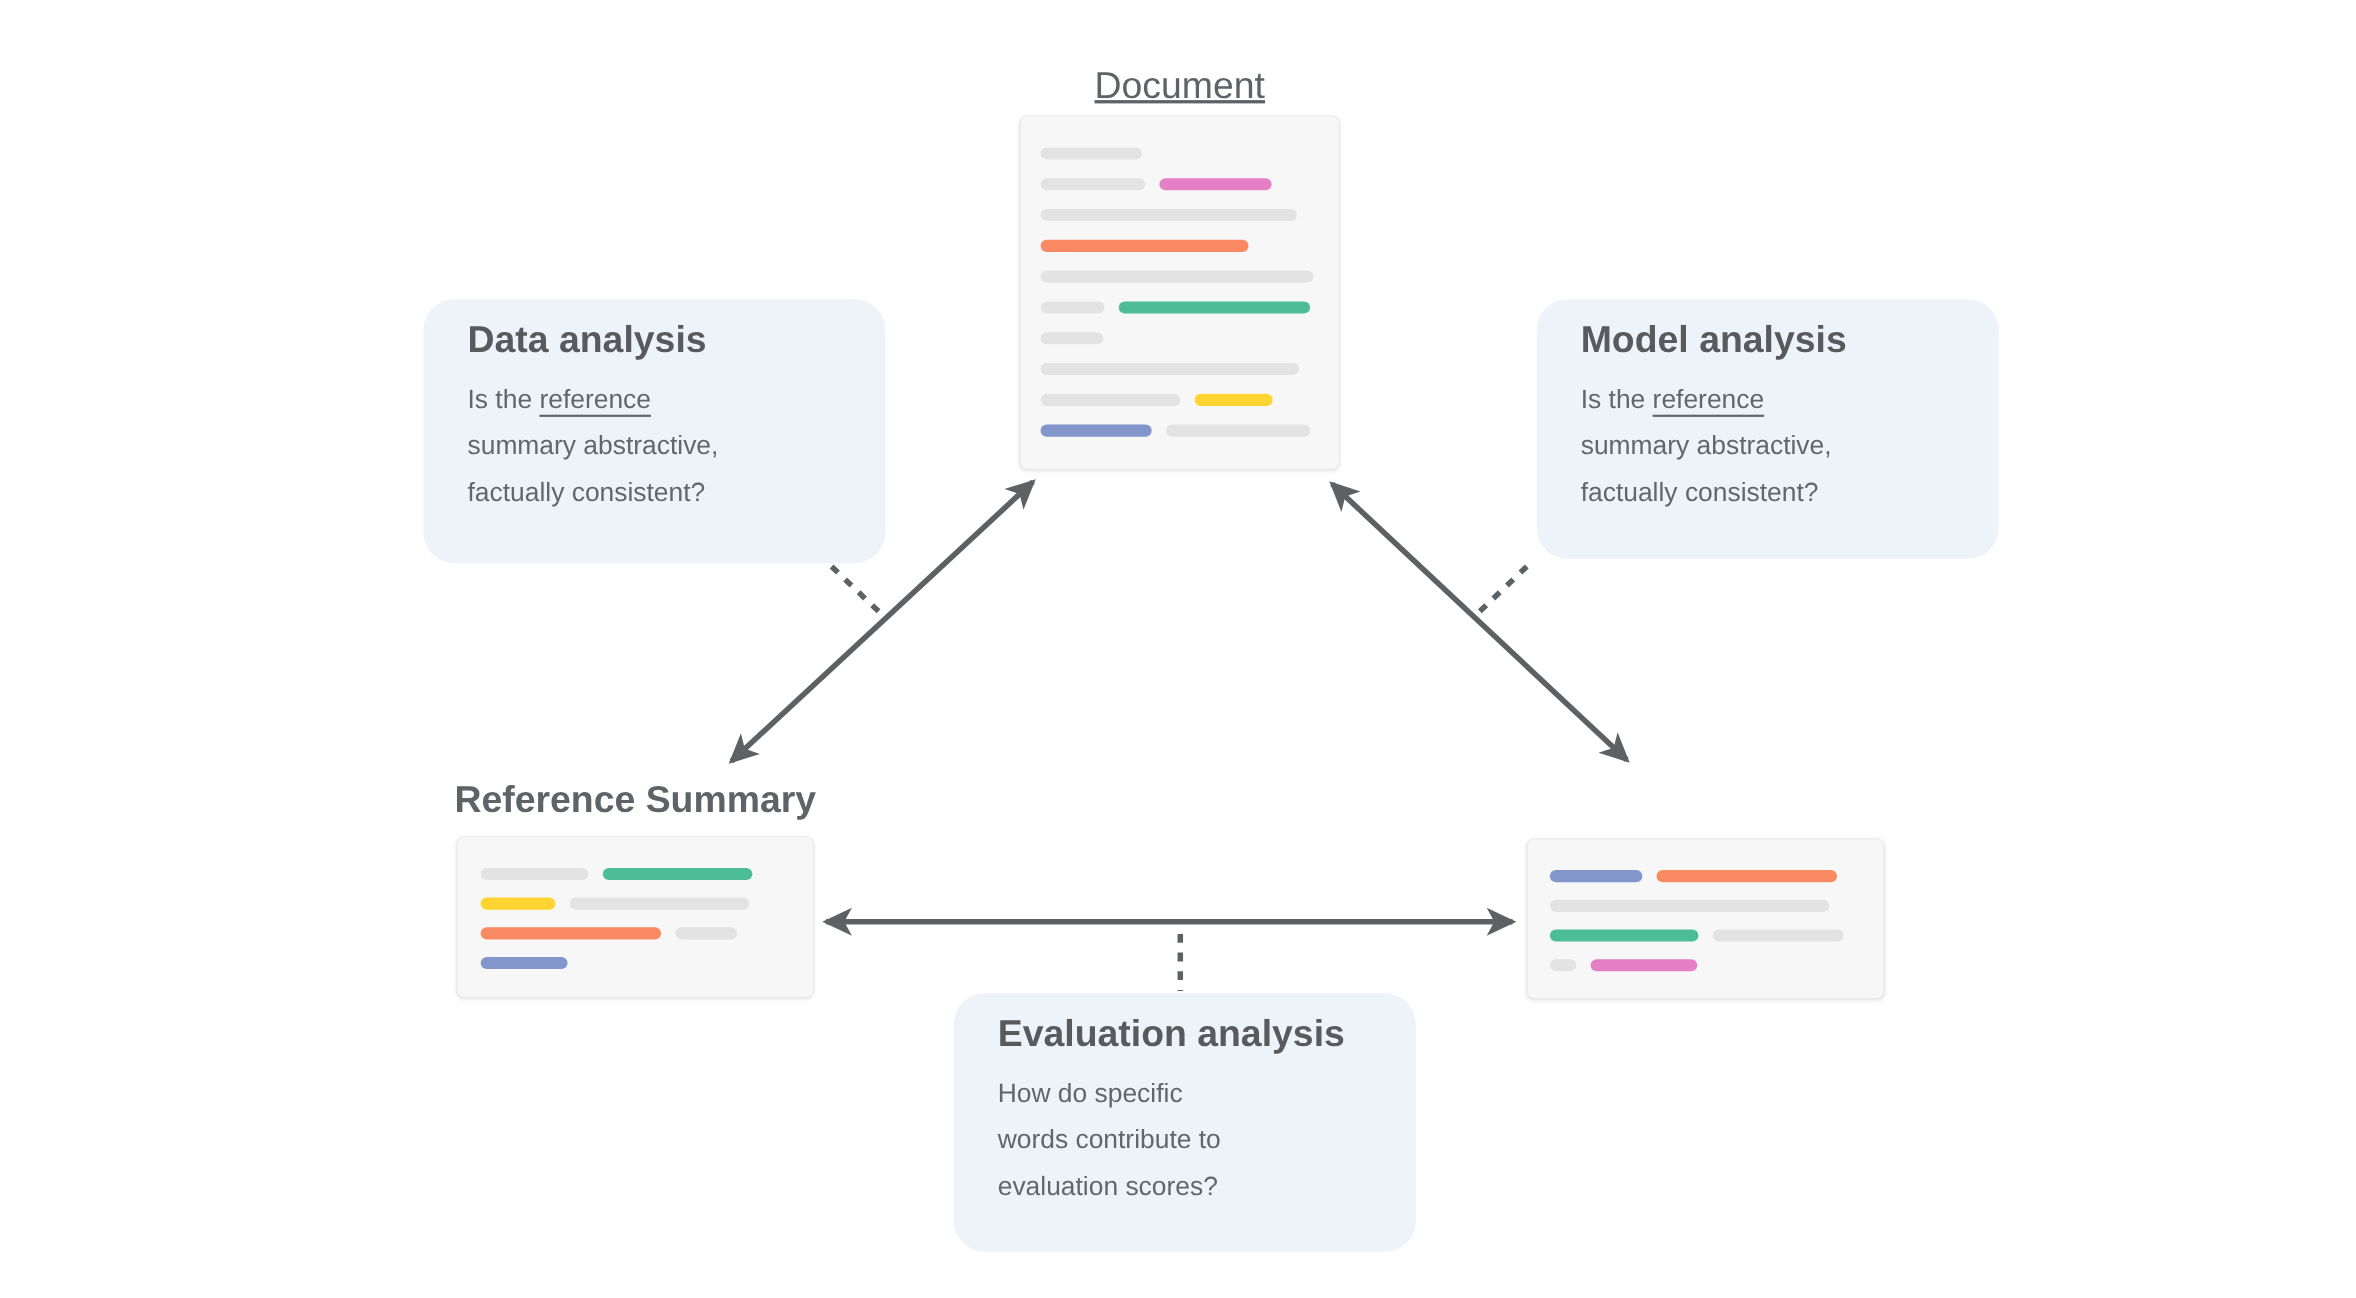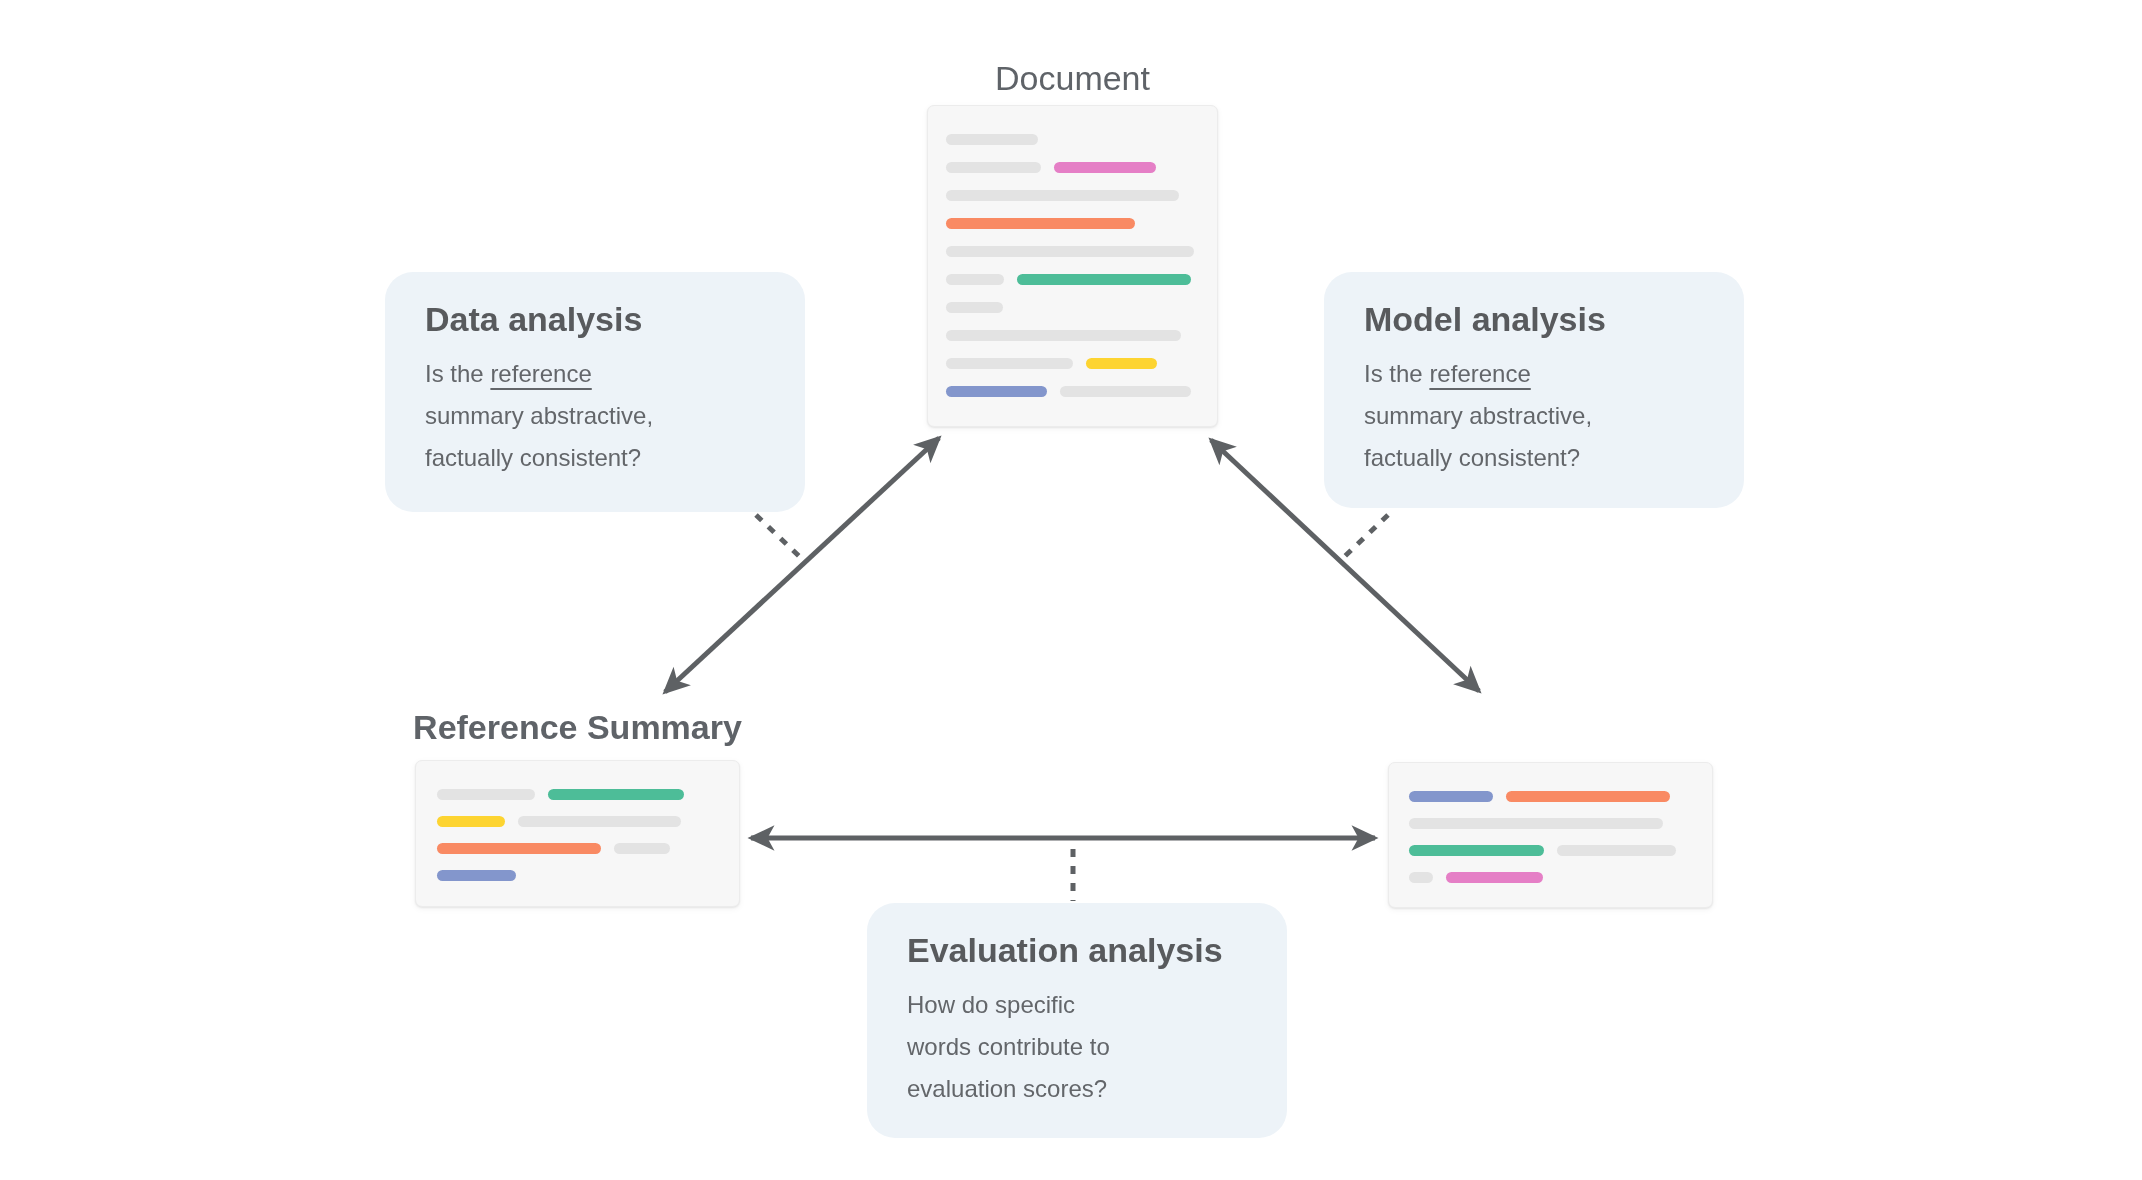--- a/index.html
+++ b/index.html
@@ -19,21 +19,21 @@
   }
   #overlay{position:absolute;left:0;top:0;width:2142px;height:1180px;pointer-events:none;}
   #overlay line.solid{stroke:var(--arrow);stroke-width:5;}
   #overlay line.dotted{stroke:var(--arrow);stroke-width:5;stroke-dasharray:8 9;}
   #overlay .head{fill:var(--arrow);}
 
   .node-title{
     position:absolute;font-size:34px;line-height:40px;color:var(--node-title-text);
     text-align:center;white-space:nowrap;
   }
-  #doc-title{left:927px;top:58px;width:291px;}
+  #doc-title{left:927px;top:58px;width:291px;text-decoration:underline;}
   #ref-title{left:395px;top:707px;width:365px;font-weight:bold;}
   #gen-title{left:1368px;top:707px;width:365px;}
 
   .card{
     position:absolute;background:var(--card-bg);border:1px solid var(--card-border);
     border-radius:7px;box-sizing:border-box;
     box-shadow:0 1px 2px rgba(0,0,0,0.07),0 2px 6px rgba(0,0,0,0.05);
   }
   #doc-card{left:927px;top:105px;width:291px;height:322px;}
   #ref-card{left:415px;top:760px;width:325px;height:147px;}
@@ -41,24 +41,24 @@
 
   .rows{display:flex;flex-direction:column;box-sizing:border-box;height:100%;}
   #doc-card .rows{padding:28px 18px 0;gap:17px;}
   #ref-card .rows{padding:28px 21px 0;gap:16px;}
   #gen-card .rows{padding:28px 20px 0;gap:16px;}
   .bar-row{display:flex;gap:13px;}
   .bar{height:11px;border-radius:6px;flex:none;}
 
   .callout{
     position:absolute;background:var(--callout-bg);border-radius:28px;
-    box-sizing:border-box;padding:23px 40px;
+    box-sizing:border-box;padding:13px 40px;
   }
   #callout-data{left:385px;top:272px;width:420px;height:240px;}
-  #callout-model{left:1324px;top:272px;width:420px;height:236px;}
+  #callout-model{left:1397px;top:272px;width:420px;height:236px;}
   #callout-eval{left:867px;top:903px;width:420px;height:235px;}
   .callout h2{
     margin:0 0 10px;font-size:34px;line-height:48px;font-weight:bold;
     color:var(--callout-title-text);
   }
   .callout .body{
     font-size:24px;line-height:42px;color:var(--callout-body-text);
   }
   .u{text-decoration:underline;text-underline-offset:6px;text-decoration-thickness:2px;}
 </style>

